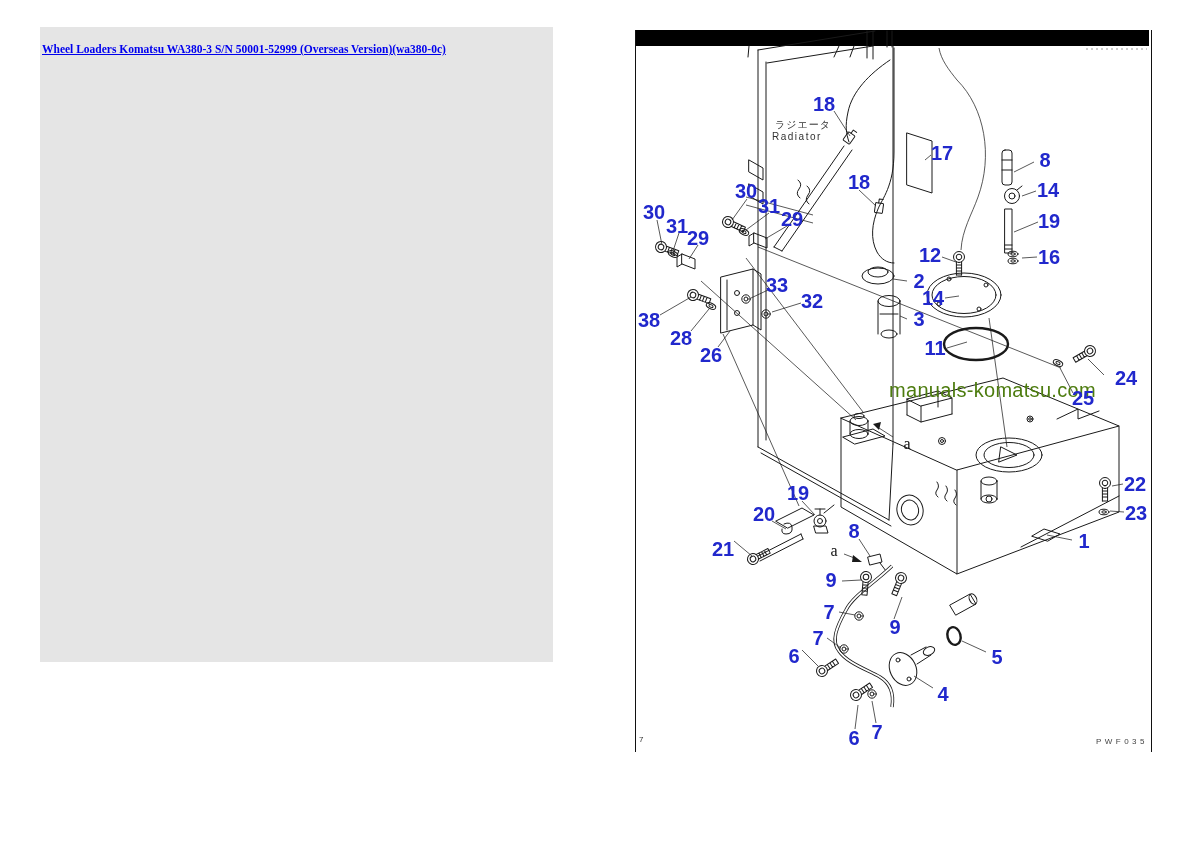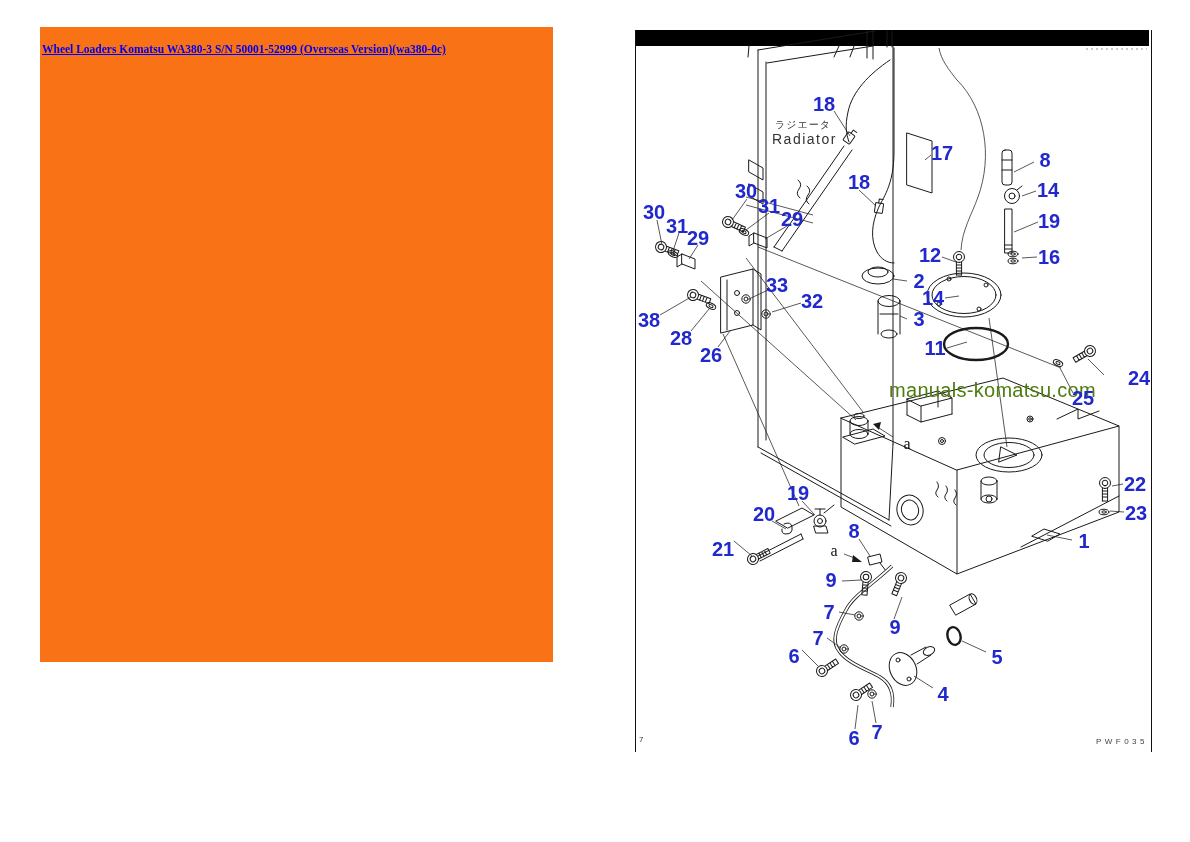--- a/index.html
+++ b/index.html
@@ -1,29 +1,29 @@
 <!DOCTYPE html>
 <html><head>
 <meta charset="utf-8">
 <style>
   html,body{margin:0;padding:0;background:#fff;}
   .page{position:relative;width:1190px;height:842px;background:#fff;overflow:hidden;
         font-family:"Liberation Sans",sans-serif;}
-  .left-panel{position:absolute;left:40px;top:27px;width:513px;height:635px;background:#f97316;}
+  .left-panel{position:absolute;left:40px;top:27px;width:513px;height:635px;background:#e5e5e5;}
   .model-link{position:absolute;left:2px;top:16px;white-space:nowrap;
         font-family:"Liberation Serif",serif;font-size:11.5px;font-weight:bold;
         color:#0000ee;text-decoration:underline;cursor:pointer;}
   .diagram{position:absolute;left:635px;top:30px;width:515px;height:722px;
         border-left:1px solid #111;border-right:1px solid #111;background:#fff;}
   .topbar{position:absolute;left:0;top:0;width:513px;height:16px;background:#000;}
   .art{position:absolute;left:0;top:0;}
   .watermark{position:absolute;left:253px;top:349px;font-size:20px;color:#4d7c0f;
         letter-spacing:0.3px;font-weight:500;white-space:nowrap;}
   .rad-jp{position:absolute;left:139px;top:88px;font-size:10px;color:#333;letter-spacing:1px;white-space:nowrap;}
-  .rad-en{position:absolute;left:136px;top:101px;font-size:14px;color:#333;letter-spacing:1.5px;white-space:nowrap;}
+  .rad-en{position:absolute;left:136px;top:101px;font-size:10px;color:#333;letter-spacing:1.5px;white-space:nowrap;}
   .foot-l{position:absolute;left:3px;top:705px;font-size:8px;color:#333;}
   .foot-r{position:absolute;right:3px;top:707px;font-size:8px;color:#444;letter-spacing:3.5px;white-space:nowrap;}
   .callout{position:absolute;transform:translate(-50%,-50%);font-size:20px;font-weight:600;
         color:#2128cc;line-height:1;cursor:pointer;white-space:nowrap;}
   .letter{position:absolute;transform:translate(-50%,-50%);font-size:16px;color:#111;
         font-family:"Liberation Serif",serif;line-height:1;}
   svg .lw{stroke:#1a1a1a;stroke-width:1;fill:none;stroke-linecap:round;stroke-linejoin:round;}
   svg .ld{stroke:#222;stroke-width:0.75;fill:none;}
   svg .thk{stroke:#1a1a1a;stroke-width:2.4;fill:none;}
 </style>
@@ -204,21 +204,21 @@
         <div class="callout" style="left: 413px; top: 227px; color: rgb(33, 40, 204);">16</div>
         <div class="callout" style="left: 283px; top: 251px; color: rgb(33, 40, 204);">2</div>
         <div class="callout" style="left: 141px; top: 255px; color: rgb(33, 40, 204);">33</div>
         <div class="callout" style="left: 297px; top: 268px; color: rgb(33, 40, 204);">14</div>
         <div class="callout" style="left: 176px; top: 271px; color: rgb(33, 40, 204);">32</div>
         <div class="callout" style="left: 283px; top: 289px; color: rgb(33, 40, 204);">3</div>
         <div class="callout" style="left: 13px; top: 290px; color: rgb(33, 40, 204);">38</div>
         <div class="callout" style="left: 45px; top: 308px; color: rgb(33, 40, 204);">28</div>
         <div class="callout" style="left: 299px; top: 318px; color: rgb(33, 40, 204);">11</div>
         <div class="callout" style="left: 75px; top: 325px; color: rgb(33, 40, 204);">26</div>
-        <div class="callout" style="left: 503px; top: 348px; color: rgb(33, 40, 204);">24</div>
+        <div class="callout" style="left: 490px; top: 348px; color: rgb(33, 40, 204);">24</div>
         <div class="callout" style="left: 447px; top: 368px; color: rgb(33, 40, 204);">25</div>
         <div class="callout" style="left: 499px; top: 454px; color: rgb(33, 40, 204);">22</div>
         <div class="callout" style="left: 500px; top: 483px; color: rgb(33, 40, 204);">23</div>
         <div class="callout" style="left: 162px; top: 463px; color: rgb(33, 40, 204);">19</div>
         <div class="callout" style="left: 128px; top: 484px; color: rgb(33, 40, 204);">20</div>
         <div class="callout" style="left: 87px; top: 507px; color: rgb(33, 40, 204); margin-top: 12px;">21</div>
         <div class="callout" style="left: 448px; top: 511px; color: rgb(33, 40, 204);">1</div>
         <div class="callout" style="left: 218px; top: 501px; color: rgb(33, 40, 204);">8</div>
         <div class="callout" style="left: 195px; top: 550px; color: rgb(33, 40, 204);">9</div>
         <div class="callout" style="left: 193px; top: 582px; color: rgb(33, 40, 204);">7</div>

